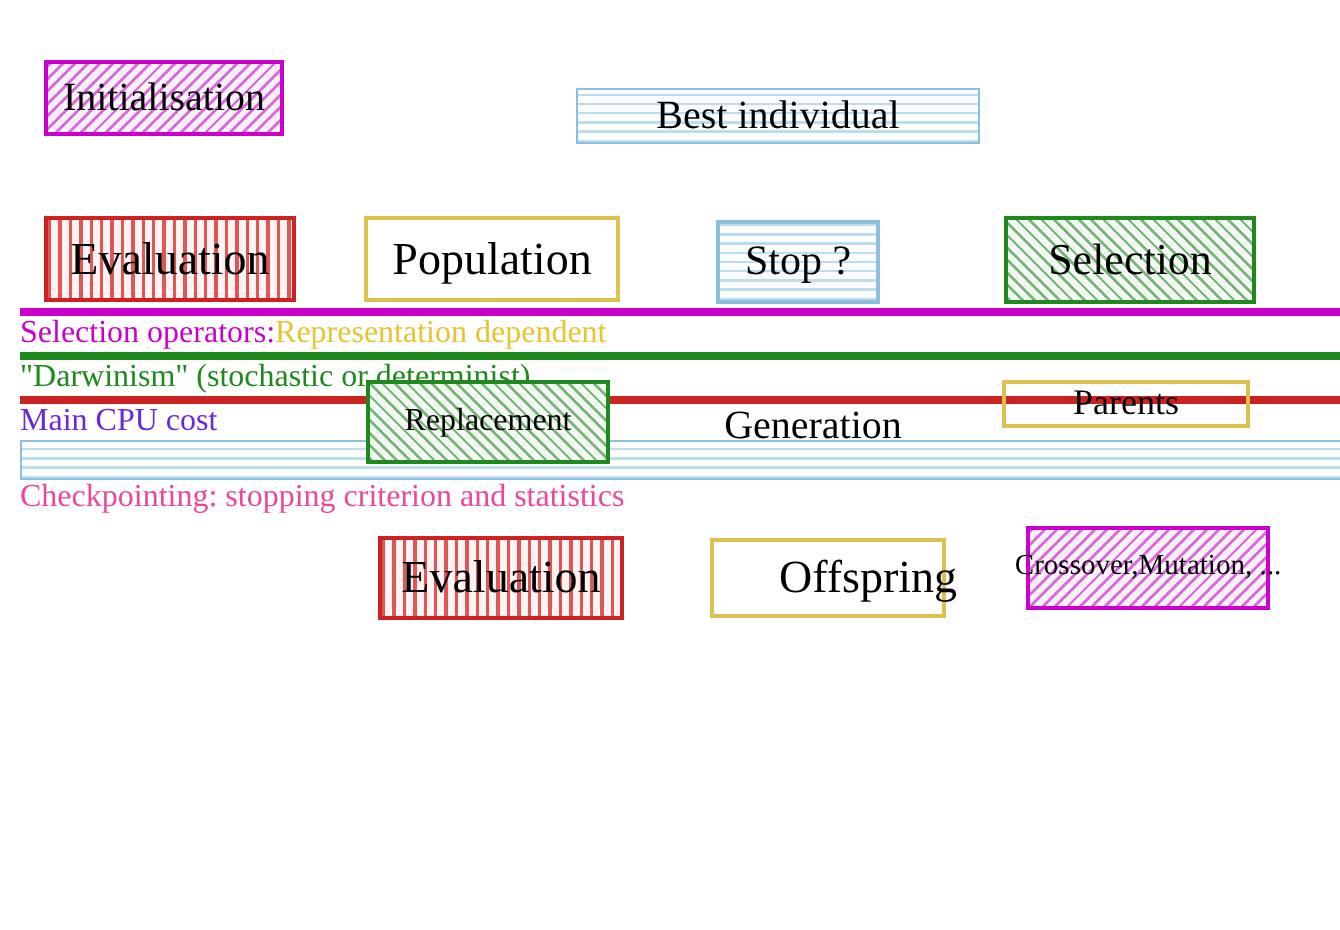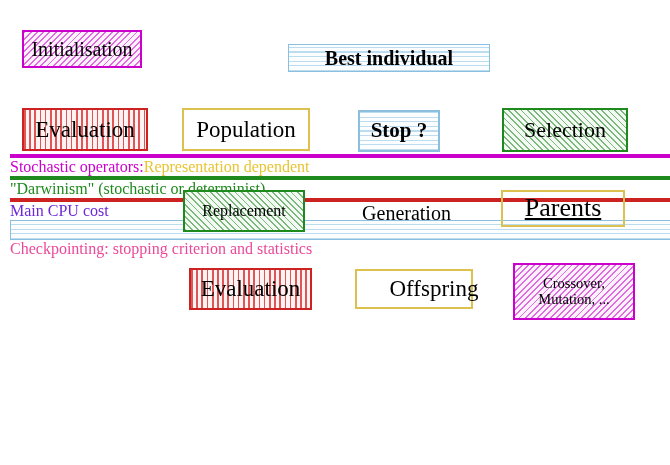--- a/index.html
+++ b/index.html
@@ -31,21 +31,20 @@
     border:2px solid #1e8a1e;
     background:repeating-linear-gradient(45deg,#7cb87c 0 1.3px,#f3faf3 1.3px 4.4px);
   }
   .stripe-red{
     border:2px solid #cc2222;
     background:repeating-linear-gradient(90deg,#e05555 0 1.7px,#fdf3f3 1.7px 5.2px);
   }
   .stripe-blue{
     border:2px solid #8cbedd;
     background:repeating-linear-gradient(0deg,#bcdcf0 0 1.2px,#fbfdff 1.2px 4.6px);
-    font-weight:bold;
   }
   .hatch-yellow{
     border:2px solid #ddc14e;
     background:repeating-linear-gradient(135deg,#ecd férfiak;
   }
   .hatch-yellow{
     border:2px solid #ddc14e;
     background:repeating-linear-gradient(135deg,#ecd98f 0 1.4px,#faf4d8 1.4px 4.2px);
   }
   .ellipse{border-radius:50%;}
@@ -85,23 +84,23 @@
   <div class="node stripe-red" style="left:12px;top:108px;width:126px;height:43px;font-size:23px;">Evaluation</div>
 
   <div class="node stripe-blue rounded" style="left:348px;top:110px;width:82px;height:42px;font-size:21px;">Stop ?</div>
 
   <div class="node hatch-yellow ellipse" style="left:172px;top:108px;width:128px;height:43px;font-size:23px;">Population</div>
 
   <div class="node stripe-blue" style="left:278px;top:44px;width:202px;height:28px;font-size:20px;border-width:1.5px;">Best individual</div>
 
   <div class="node hatch-green" style="left:492px;top:108px;width:126px;height:44px;font-size:22px;">Selection</div>
 
-  <div class="node hatch-yellow ellipse" style="left:491px;top:190px;width:124px;height:37px;font-size:26px;text-decoration:underline;">Parents</div>
+  <div class="node hatch-yellow ellipse" style="left:491px;top:190px;width:124px;height:24px;font-size:18px;">Parents</div>
 
-  <div class="node hatch-magenta" style="left:503px;top:263px;width:122px;height:57px;font-size:14.5px;flex-direction:column;">
+  <div class="node hatch-magenta" style="left:503px;top:263px;width:122px;height:42px;font-size:14.5px;">
     <span>Crossover,</span>
     <span>Mutation, ...</span>
   </div>
 
   <div class="node hatch-yellow ellipse" style="left:345px;top:269px;width:118px;height:40px;font-size:23px;padding-left:40px;">Offspring</div>
 
   <div class="node stripe-red" style="left:179px;top:268px;width:123px;height:42px;font-size:23px;">Evaluation</div>
 
   <div class="node dashed-ellipse" style="left:313px;top:168px;width:167px;height:90px;font-size:20px;">Generation</div>
 
@@ -158,21 +157,21 @@
   </div>
 
   <div>
     <div class="vline" style="left:233px;top:163px;height:27px;"></div>
     <div class="ah ah-up" style="left:229.3px;top:152px;"></div>
   </div>
 
   <div>
     <div class="swatch hatch-magenta" style="left:13px;top:350px;"></div>
     <div class="legend-text" style="top:351px;">
-      <span style="color:#cc00cc;">Stochastic operators:</span><span class="legend-secondary" style="color:#e8c431;">Representation dependent</span>
+      <span style="color:#cc00cc;">Selection operators:</span><span class="legend-secondary" style="color:#e8c431;">Representation dependent</span>
     </div>
 
     <div class="swatch hatch-green" style="left:13px;top:376px;"></div>
     <div class="legend-text" style="top:377px;color:#1e8a1e;">"Darwinism" (stochastic or determinist)</div>
 
     <div class="swatch stripe-red" style="left:13px;top:402px;"></div>
     <div class="legend-text" style="top:403px;color:#6d28d9;">Main CPU cost</div>
 
     <div class="swatch stripe-blue" style="left:13px;top:429px;height:18px;border-width:1.5px;"></div>
     <div class="legend-text" style="top:429px;color:#ec4899;">Checkpointing: stopping criterion and statistics</div>

